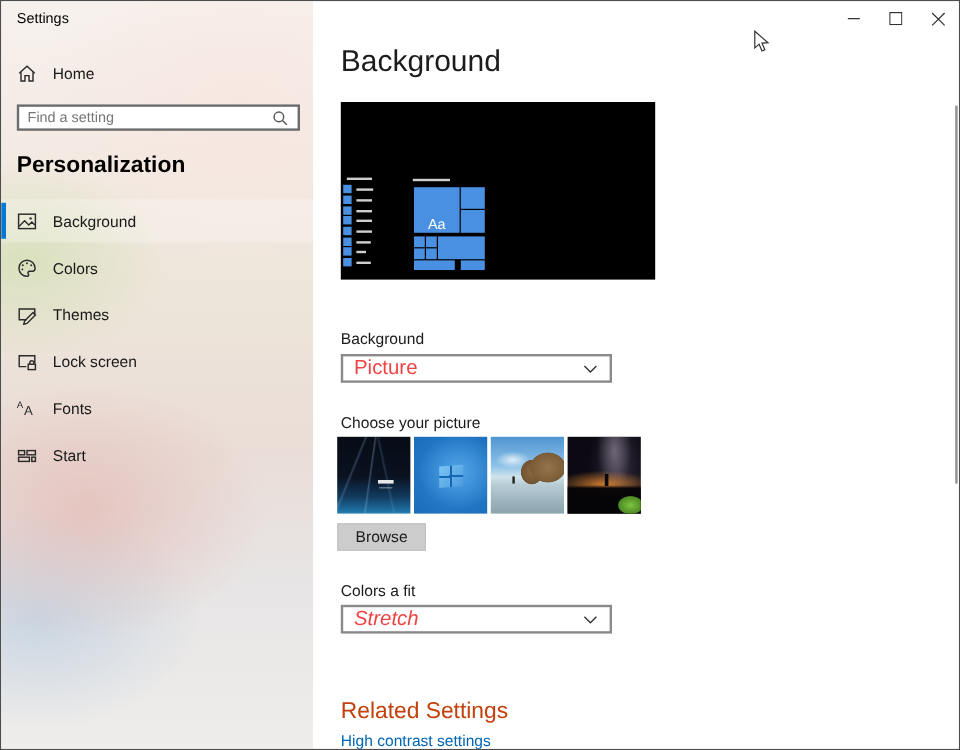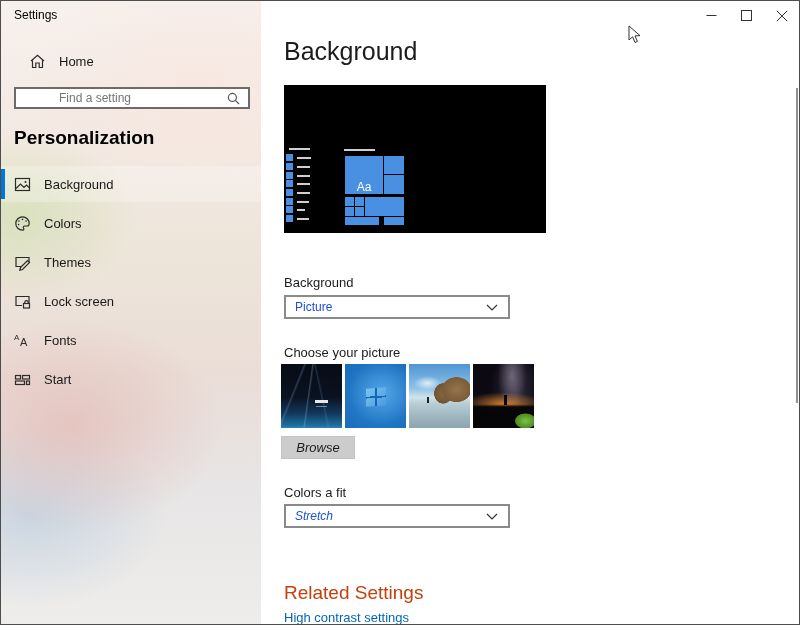--- a/index.html
+++ b/index.html
@@ -13,30 +13,30 @@
   #sidebar {
     position:absolute; left:0; top:0; width:260px; height:100%;
     background:
       radial-gradient(170px 120px at 18px 215px, rgba(205,222,173,0.65), rgba(205,222,173,0) 70%),
       radial-gradient(210px 150px at 70px 425px, rgba(226,178,172,0.60), rgba(226,178,172,0) 72%),
       radial-gradient(190px 130px at 30px 515px, rgba(176,200,223,0.55), rgba(176,200,223,0) 72%),
       radial-gradient(230px 170px at 200px 90px,  rgba(249,229,223,0.70), rgba(249,229,223,0) 75%),
       linear-gradient(180deg,#f7f1ed 0%,#f3eae3 20%,#ede5da 40%,#eaddd7 60%,#e7e5e5 78%,#efedeb 100%);
   }
   .app-title { position:absolute; left:13px; top:7px; font-size:12px; color:#000; }
-  .home-row { position:absolute; left:0; top:46px; width:280px; height:28px; display:flex; align-items:center; cursor:default;margin-left:15px; }
+  .home-row { position:absolute; left:0; top:46px; width:280px; height:28px; display:flex; align-items:center; cursor:default; }
   .home-row .nav-icon { margin-left:13px; }
   .home-row .nav-label { margin-left:13px; }
   .searchbox {
     position:absolute; left:13px; top:86px; width:236px; height:22px;
     background:#fff; border:2px solid #6b6b6b; display:flex; align-items:center;
   }
   .searchbox input {
     flex:1; border:none; outline:none; background:transparent;
-    font-family:"Liberation Sans", sans-serif; font-size:12px; color:#3b82f6; padding-left:7px;margin-left:36px;
+    font-family:"Liberation Sans", sans-serif; font-size:12px; color:#3b82f6; padding-left:7px;
   }
   .section-header { position:absolute; left:13px; top:126px; font-size:19px; font-weight:bold; color:#000; }
   .nav-list { position:absolute; left:0; top:165px; width:260px; display:flex; flex-direction:column; gap:3px; }
   .nav-item { position:relative; height:36px; display:flex; align-items:center; cursor:default; }
   .nav-item .accent { display:none; }
   .nav-item.selected { background:rgba(255,255,255,0.25); }
   .nav-item.selected .accent {
     display:block; position:absolute; left:0; top:3px; width:4px; height:30px; background:#0078d7;
   }
   .nav-icon { width:17px; height:17px; margin-left:13px; flex:0 0 auto; }
@@ -53,21 +53,21 @@
   .pv-sq { position:absolute; width:7px; height:7px; background:#4a90e2; }
   .pv-tile { position:absolute; background:#4a90e2; }
   .pv-aa { display:flex; align-items:flex-end; justify-content:center; color:#fff; font-size:12px; }
 
   
   .field-label { position:absolute; left:23px; font-size:13px; color:#1b1b1b; }
   .dropdown {
     position:absolute; left:23px; width:226px; height:24px; background:#fff;
     border:2px solid #8a8a8a; display:flex; align-items:center; cursor:default;
   }
-  .dropdown .dd-value { flex:1; font-size:12px; color:#1d4ed8; padding-left:9px; }
+  .dropdown .dd-value { flex:1; font-size:17px; color:#ef4444; padding-left:9px; }
   .dropdown .dd-chevron { margin-right:10px; display:flex; }
 
   
   .thumb-row { position:absolute; left:20px; top:363px; display:flex; gap:3px; }
   .thumb { width:61px; height:64px; position:relative; overflow:hidden; cursor:default; }
   .thumb-1 {
     background:
       linear-gradient(112deg, transparent 26%, rgba(130,170,220,0.28) 27.5%, transparent 30%),
       linear-gradient(98deg,  transparent 44%, rgba(150,190,235,0.30) 45.5%, transparent 48%),
       linear-gradient(78deg,  transparent 62%, rgba(110,160,215,0.22) 63.5%, transparent 66%),
@@ -108,21 +108,21 @@
       radial-gradient(20px 46px at 64% 18%, rgba(182,172,194,0.5), transparent 72%),
       radial-gradient(34px 60px at 70% 40%, rgba(120,110,140,0.35), transparent 75%),
       #0c0912;
   }
   .thumb-4::after {
     content:""; position:absolute; left:31px; top:31px; width:3px; height:10px; background:#0a080c;
   }
   .browse-btn {
     position:absolute; left:20px; top:435px; width:74px; height:23px; background:#cccccc;
     border:1px solid #c3c3c3; font-family:"Liberation Sans", sans-serif; font-size:13px; color:#1b1b1b;
-    display:flex; align-items:center; justify-content:center; cursor:default;font-style:italic;
+    display:flex; align-items:center; justify-content:center; cursor:default;
   }
   .related-heading { position:absolute; left:23px; top:581px; font-size:19px; font-weight:400; color:#c2410c; }
   .related-link { position:absolute; left:23px; top:609px; font-size:13px; color:#0066b4; cursor:pointer; }
 
   
   .win-controls { position:absolute; right:0; top:0; display:flex; }
   .win-btn { width:35px; height:29px; display:flex; align-items:center; justify-content:center; cursor:default; background:transparent; border:none; }
   .win-btn svg { display:block; }
 
   

